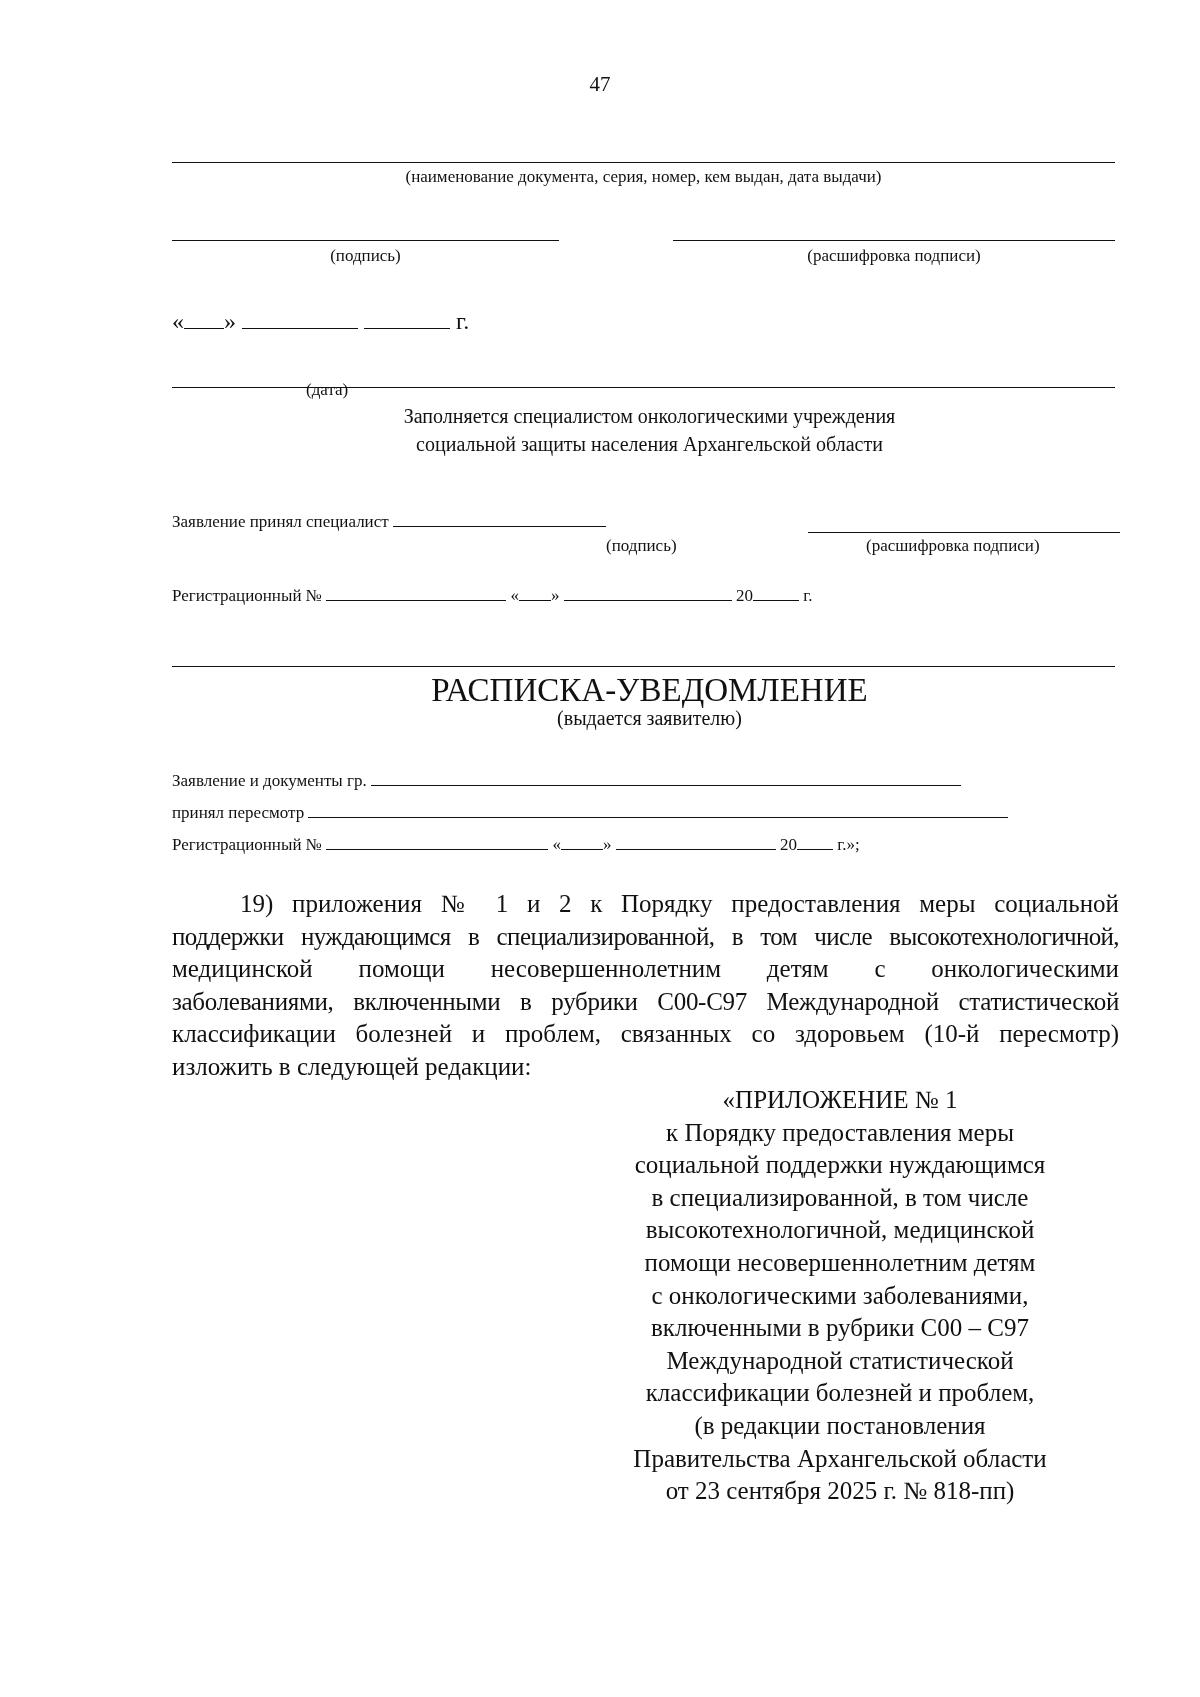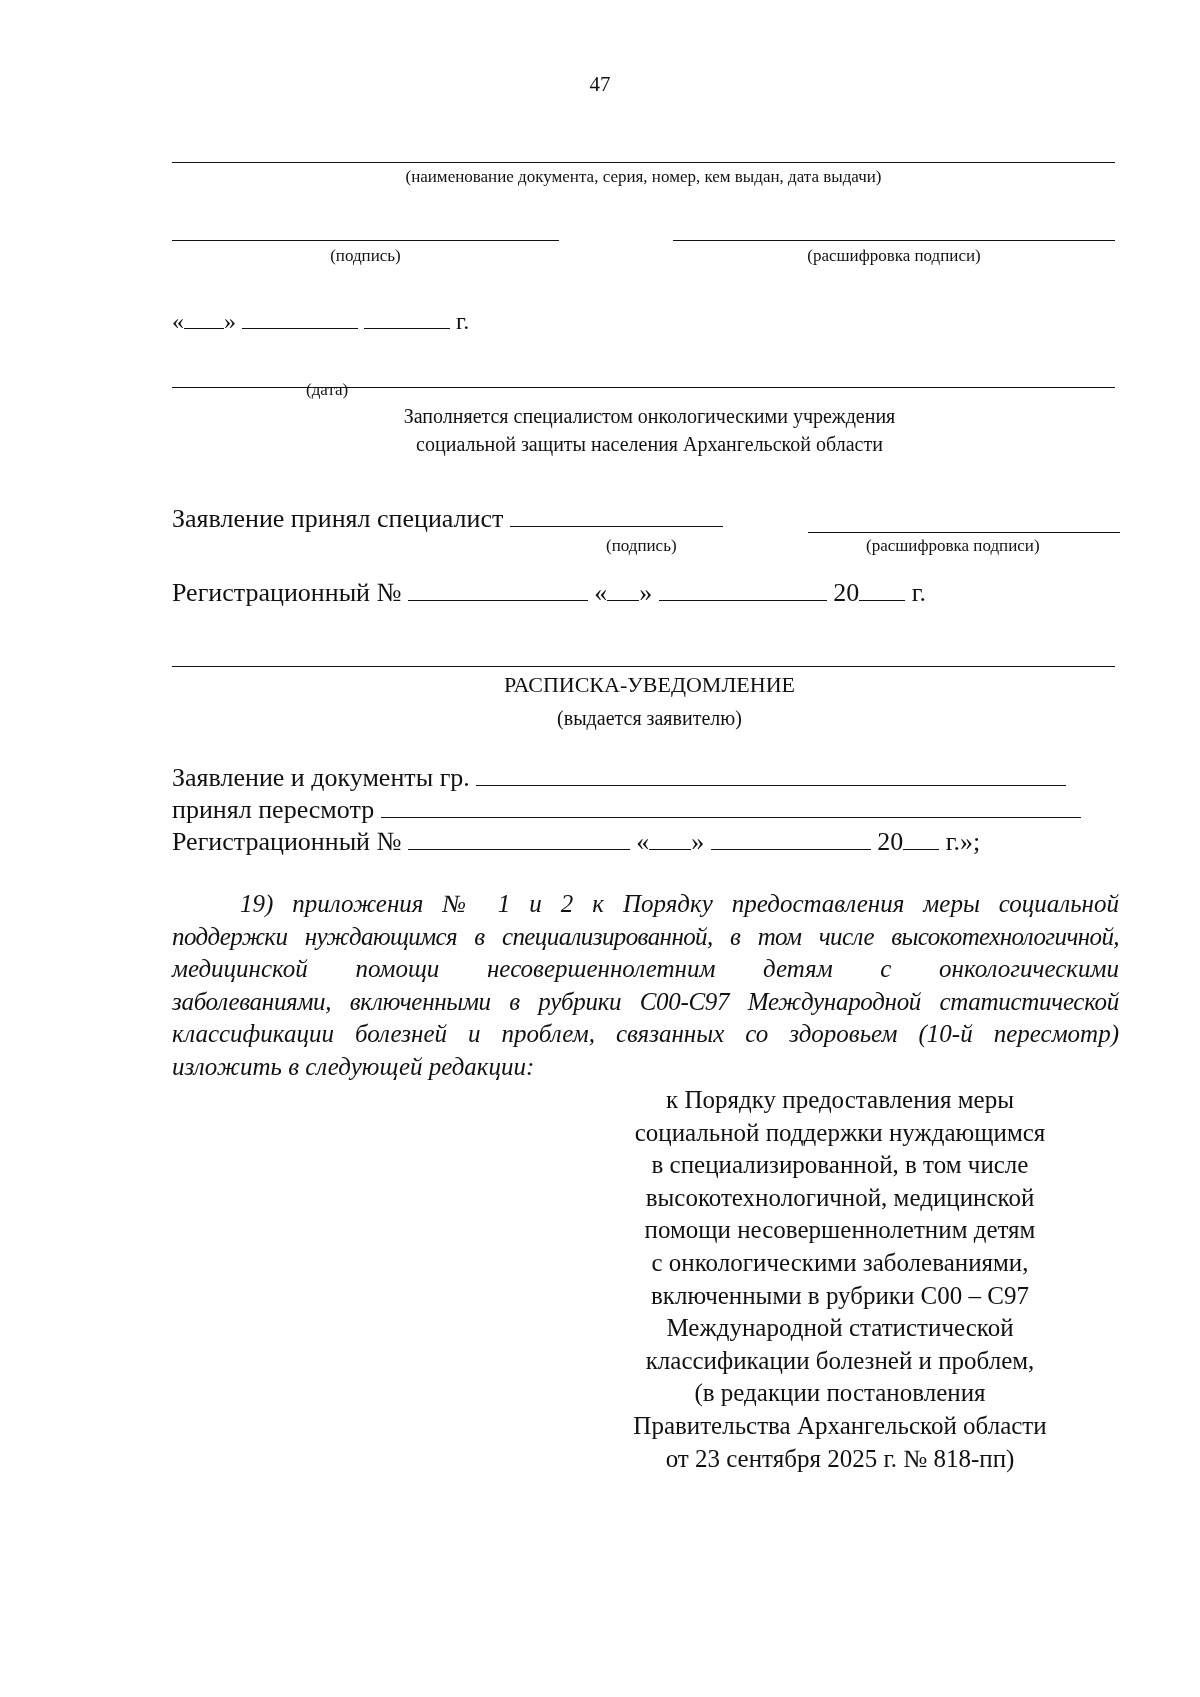--- a/index.html
+++ b/index.html
@@ -4,23 +4,23 @@
 <style>
   html, body { margin: 0; padding: 0; background: #ffffff; }
   body { width: 1200px; height: 1697px; position: relative; overflow: hidden;
          font-family: "Liberation Serif", "DejaVu Serif", serif; color: #111; }
   .abs { position: absolute; white-space: nowrap; }
   .rule { position: absolute; height: 0; border-top: 1.6px solid #111; }
   .small { font-size: 17px; }
   .mid { font-size: 19px; }
   .center { text-align: center; }
   .ul { display: inline-block; border-bottom: 1.6px solid #111; height: 22px; vertical-align: baseline; }
-  .line { position: absolute; left: 172px; font-size: 26px; white-space: nowrap; }
+  .line { position: absolute; left: 172px; font-size: 17px; white-space: nowrap; }
   .para { position: absolute; left: 172px; width: 947px; font-size: 25px; line-height: 32.5px; text-align: justify; }
-  .para .pl { display: block; text-align: justify; text-align-last: justify; height: 32.5px; font-style: italic; }
+  .para .pl { display: block; text-align: justify; text-align-last: justify; height: 32.5px; }
   .para .pl.last { text-align-last: left; }
   .appendix { position: absolute; left: 580px; width: 520px; font-size: 25px; line-height: 32.6px; text-align: center; }
   .appendix div { white-space: nowrap; }
 </style>
 </head>
 <body>
 
 <div class="abs mid" style="left:0; width:1200px; top:72px; text-align:center; font-size:21px;">47</div>
 
 <div class="rule" style="left:172px; width:943px; top:162px;"></div>
@@ -56,21 +56,21 @@
   <span>Регистрационный №</span>
   <span class="ul" style="width:180px;"></span>
   <span>«</span><span class="ul" style="width:32px;"></span><span>»</span>
   <span class="ul" style="width:168px;"></span>
   <span>20</span><span class="ul" style="width:46px;"></span>
   <span>г.</span>
 </div>
 
 <div class="rule" style="left:172px; width:943px; top:666px;"></div>
 
-<div class="abs center" style="left:172px; width:955px; top:672px; font-size:22px;">РАСПИСКА-УВЕДОМЛЕНИЕ</div>
+<div class="abs center" style="left:172px; width:955px; top:672px; font-size:33px;">РАСПИСКА-УВЕДОМЛЕНИЕ</div>
 <div class="abs center" style="left:172px; width:955px; top:707px; font-size:20px;">(выдается заявителю)</div>
 
 <div class="line" style="top:763px;">
   <span>Заявление и документы гр.</span>
   <span class="ul" style="width:590px;"></span>
 </div>
 <div class="line" style="top:795px;">
   <span>принял пересмотр</span>
   <span class="ul" style="width:700px;"></span>
 </div>
@@ -86,20 +86,21 @@
 <div class="para" style="top:888px;">
   <span class="pl" style="padding-left:68px;">19) приложения № 1 и 2 к Порядку предоставления меры социальной</span>
   <span class="pl" style="letter-spacing:-0.6px;">поддержки нуждающимся в специализированной, в том числе высокотехнологичной,</span>
   <span class="pl">медицинской помощи несовершеннолетним детям с онкологическими</span>
   <span class="pl" style="letter-spacing:-0.3px;">заболеваниями, включенными в рубрики С00-С97 Международной статистической</span>
   <span class="pl">классификации болезней и проблем, связанных со здоровьем (10-й пересмотр)</span>
   <span class="pl last">изложить в следующей редакции:</span>
 </div>
 
 <div class="appendix" style="top:1084px;">
+  <div>«ПРИЛОЖЕНИЕ № 1</div>
   <div>к Порядку предоставления меры</div>
   <div>социальной поддержки нуждающимся</div>
   <div>в специализированной, в том числе</div>
   <div>высокотехнологичной, медицинской</div>
   <div>помощи несовершеннолетним детям</div>
   <div>с онкологическими заболеваниями,</div>
   <div>включенными в рубрики С00 – С97</div>
   <div>Международной статистической</div>
   <div>классификации болезней и проблем,</div>
   <div>(в редакции постановления</div>

